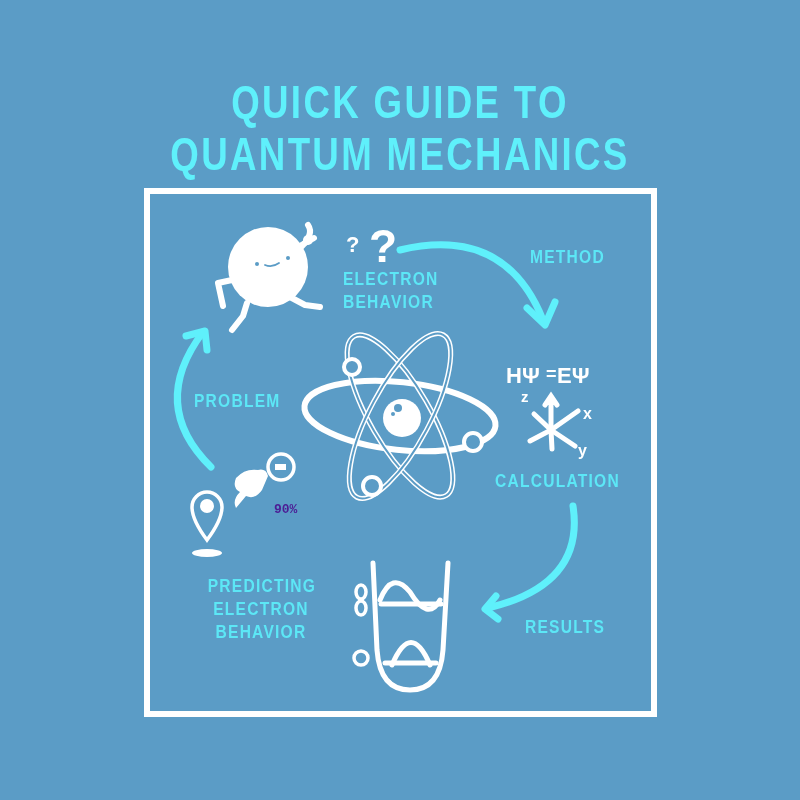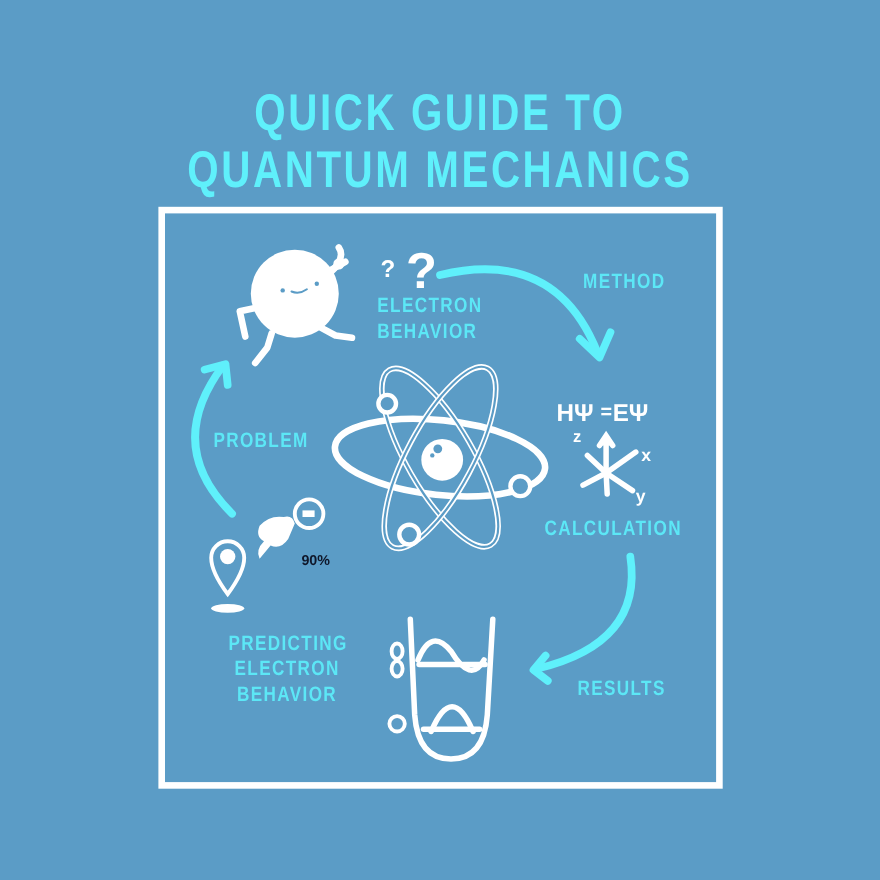--- a/index.html
+++ b/index.html
@@ -38,22 +38,22 @@
       font-size: 19px;
       letter-spacing: 1.5px;
       transform: scaleX(0.82);
       transform-origin: left top;
       line-height: 1.2;
       white-space: nowrap;
     }
     .label.center { text-align: center; transform-origin: center top; }
     .white-text {
       position: absolute;
-      color: #0f172a;
-      font-family: Liberation Sans, sans-serif;
+      color: #4c1d95;
+      font-family: Liberation Mono, monospace;
       font-weight: bold;
       white-space: nowrap;
     }
     svg.art { position: absolute; left: 0; top: 0; }
   </style>
 </head>
 <body>
 
 <div class="title t1">QUICK GUIDE TO</div>
 <div class="title t2">QUANTUM MECHANICS</div>

